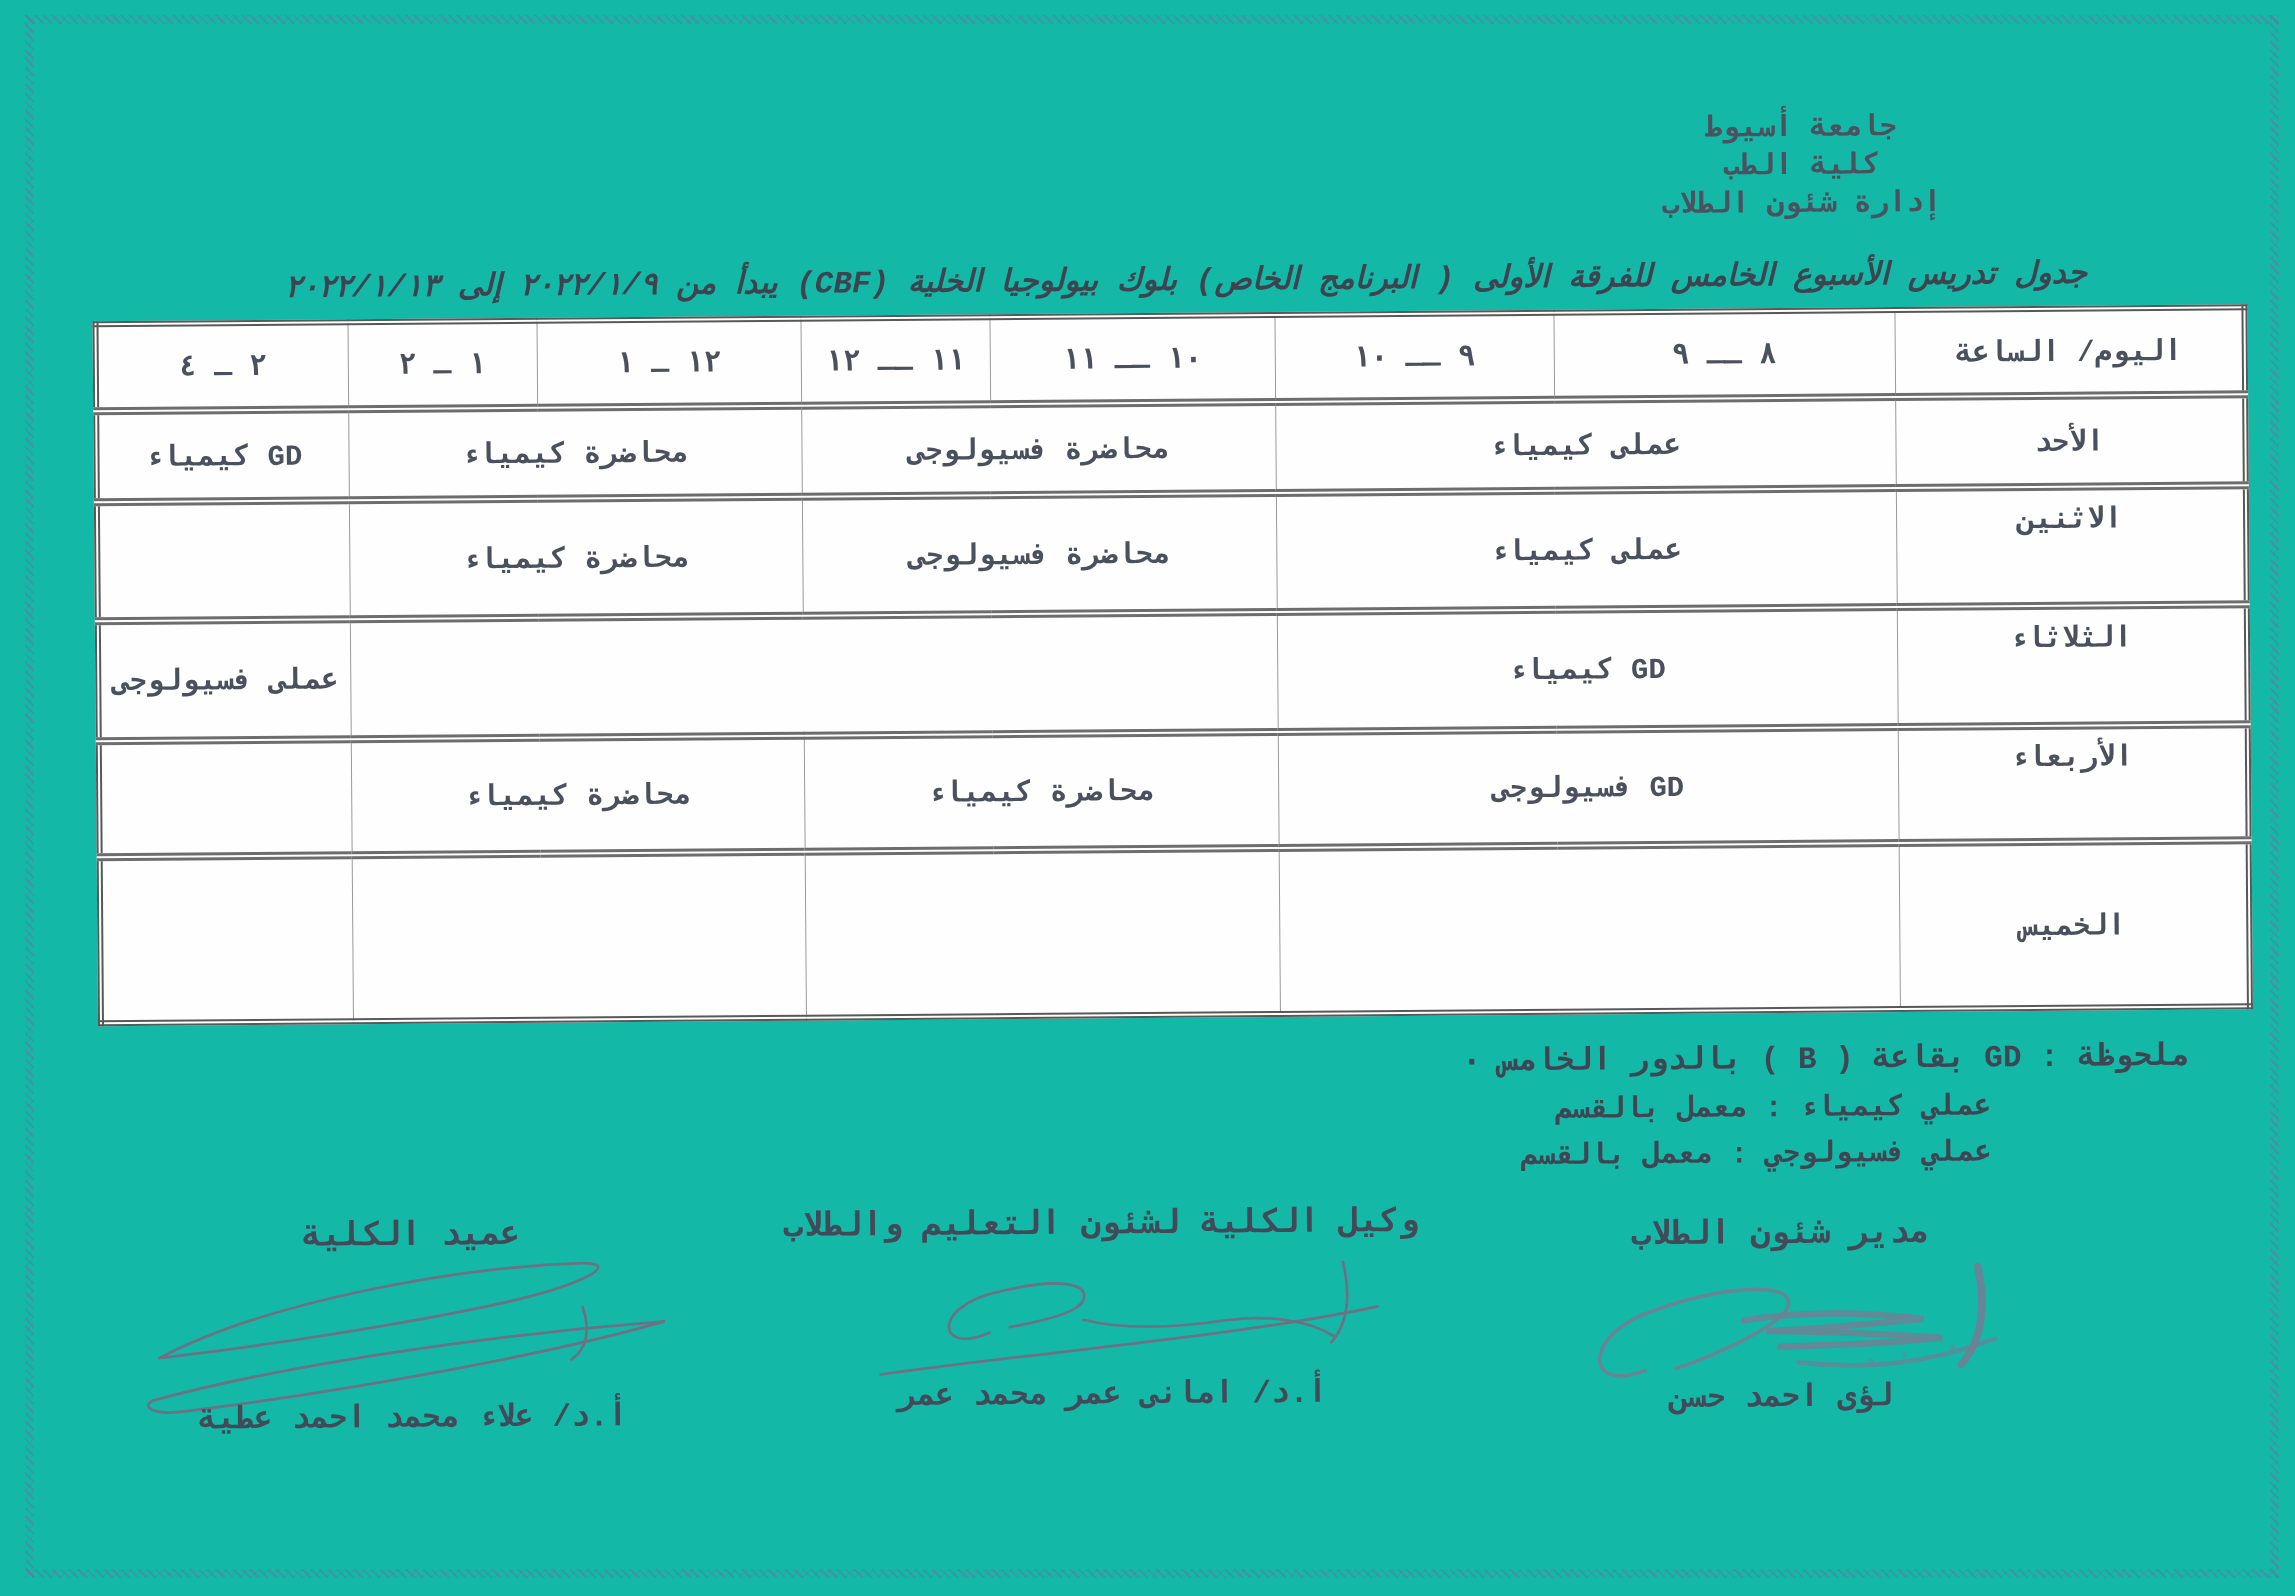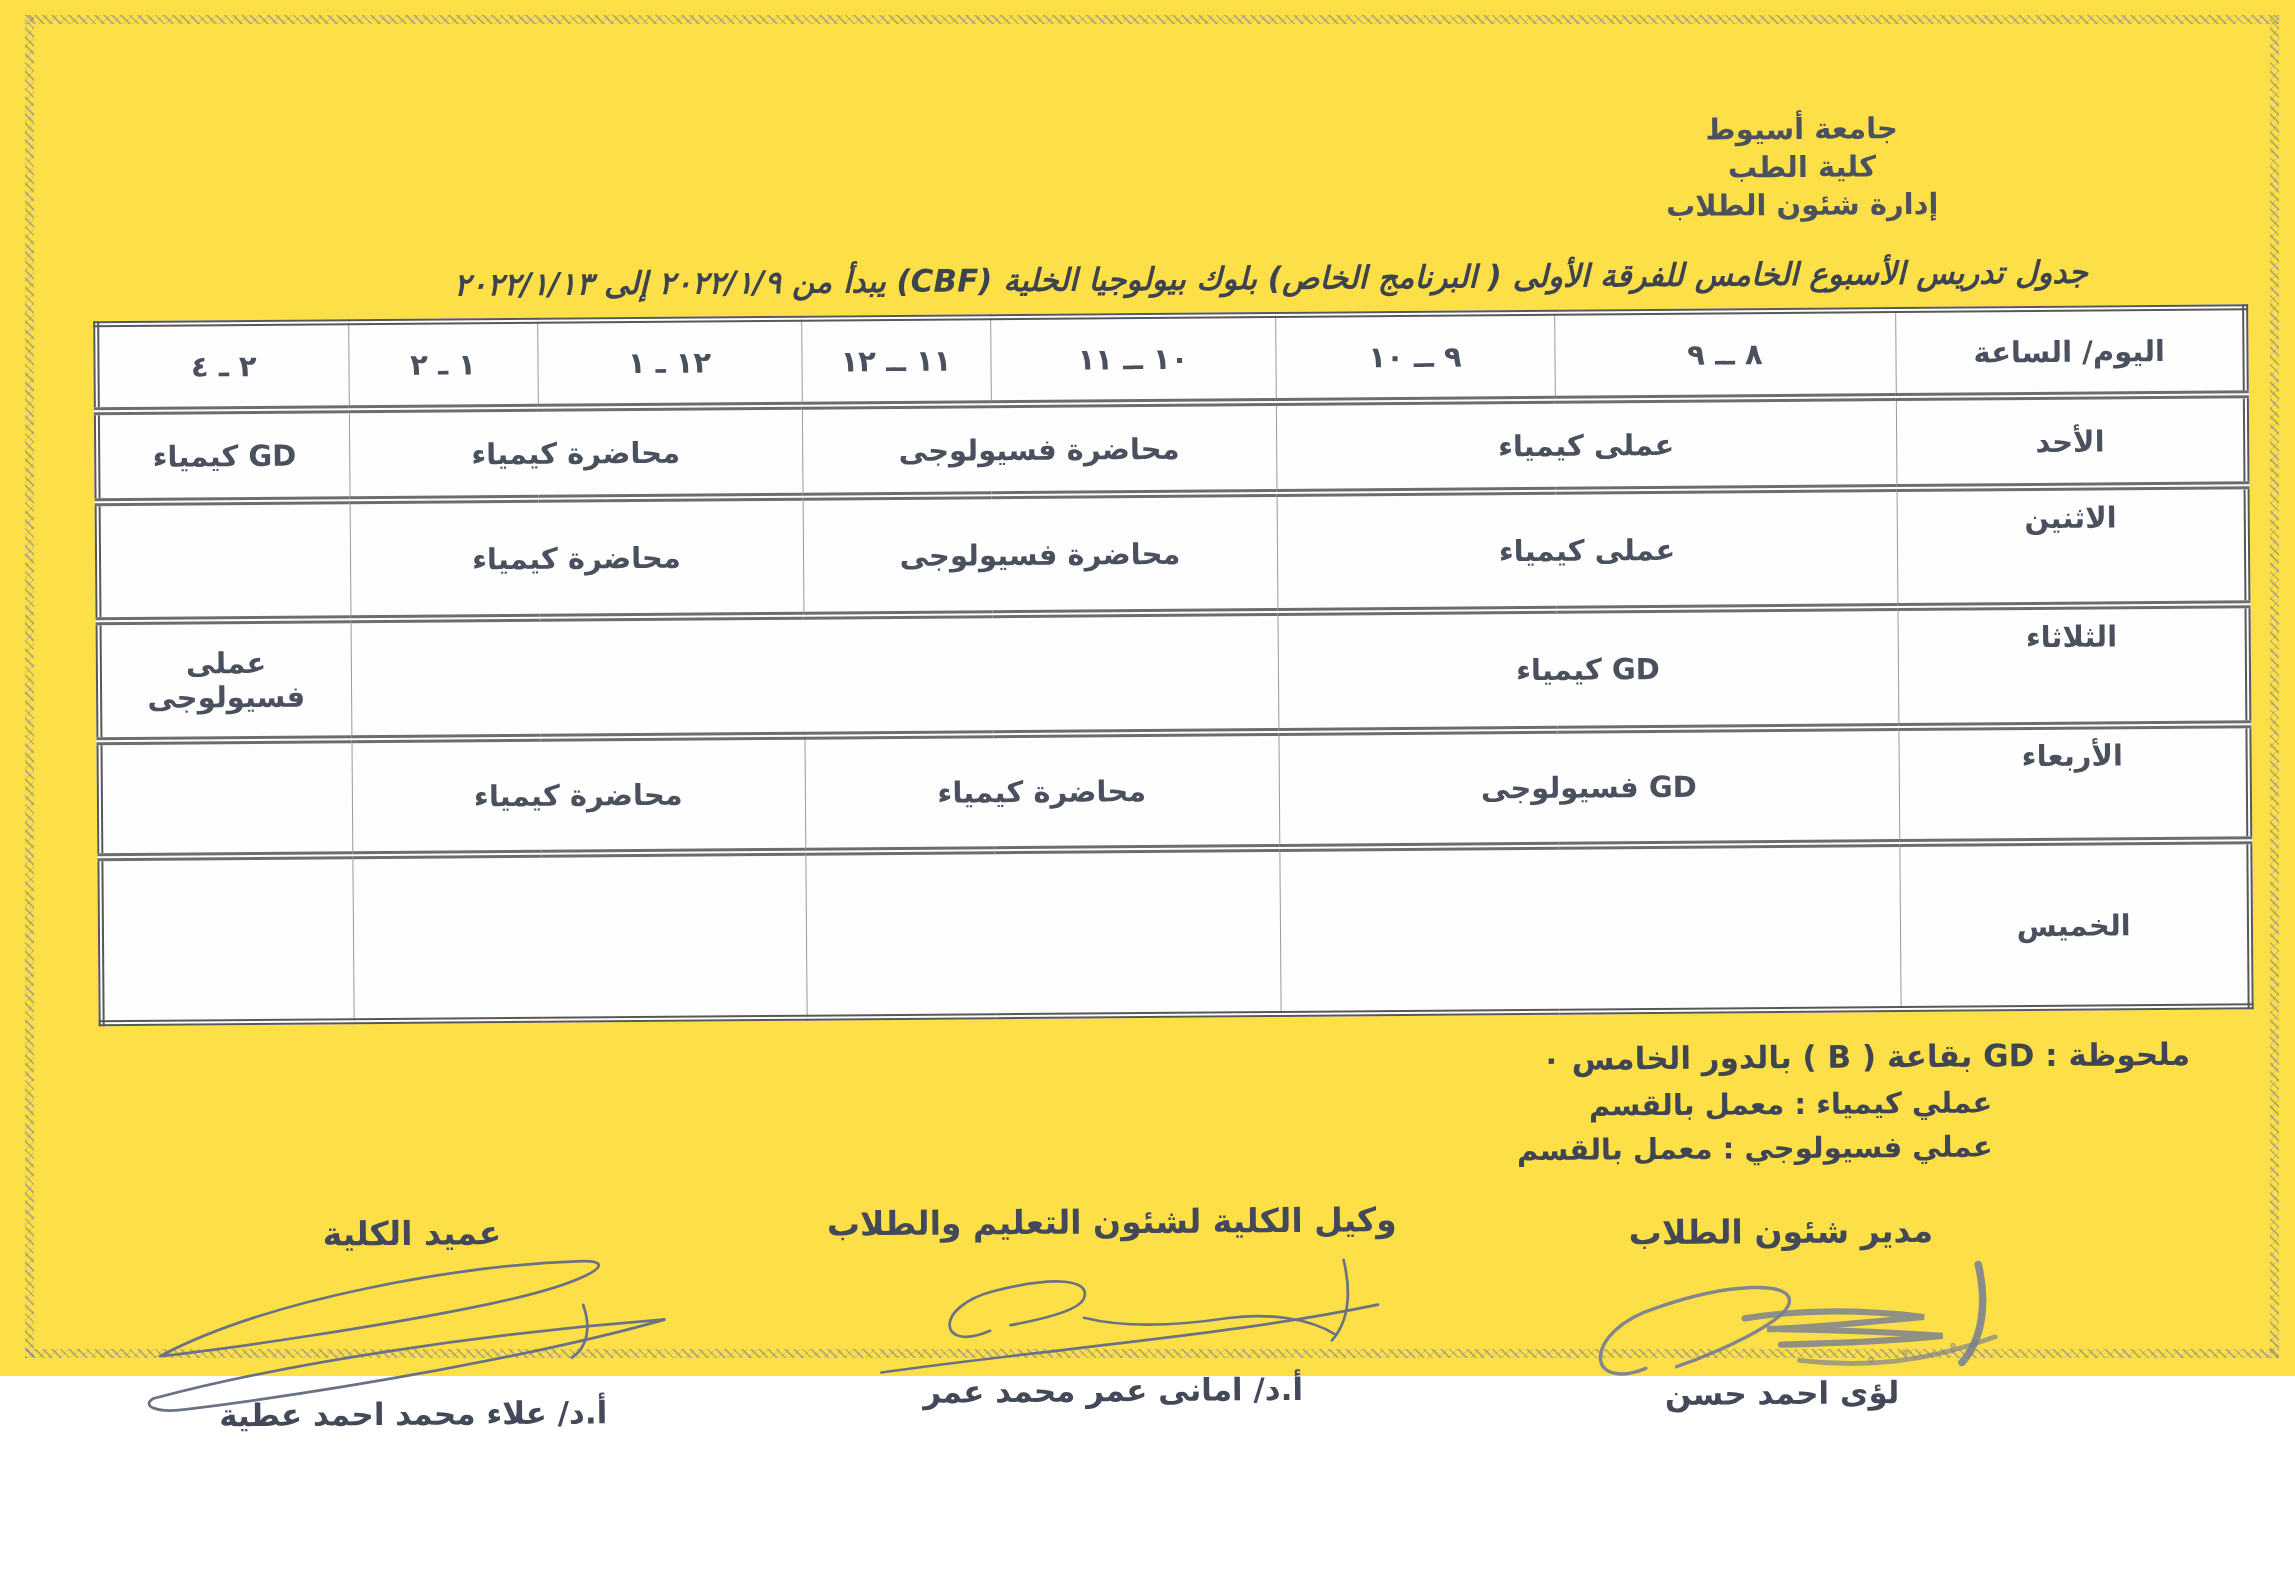--- a/index.html
+++ b/index.html
@@ -1,18 +1,18 @@
 <!DOCTYPE html>
 <html lang="ar" dir="rtl" style="font-size:11px"><head>
 <meta charset="utf-8">
 <style>
   * { margin:0; padding:0; box-sizing:border-box; }
   html,body { width:2295px; height:1596px; background:#ffffff; overflow:hidden;
               font-family:"DejaVu Sans", sans-serif; }
-  #stage { position:relative; width:2295px; height:1376px; background:#fde047; }
+  #stage { position:relative; width:2295px; height:1596px; background:#14b8a6;font-family:Liberation Mono, monospace; }
 
   
   .frame { position:absolute; background:
            repeating-linear-gradient(45deg, rgba(104,112,162,.42) 0 2px, rgba(104,112,162,0) 2px 6.1px),
            repeating-linear-gradient(135deg, rgba(104,112,162,.18) 0 1.4px, rgba(104,112,162,0) 1.4px 7.5px); }
   .frame.top    { top:15px;  left:24.6px; right:16.4px; height:9px; }
   .frame.bottom { bottom:18px; left:24.6px; right:16.4px; height:9px; }
   .frame.left   { top:15px; bottom:18px; left:24.6px;  width:9px; }
   .frame.right  { top:15px; bottom:18px; right:16.4px; width:9px; }
 

